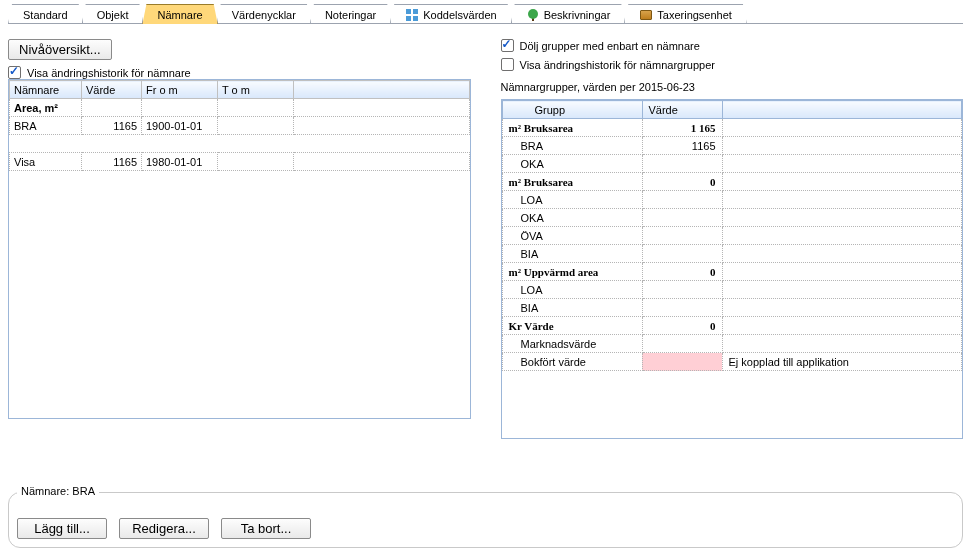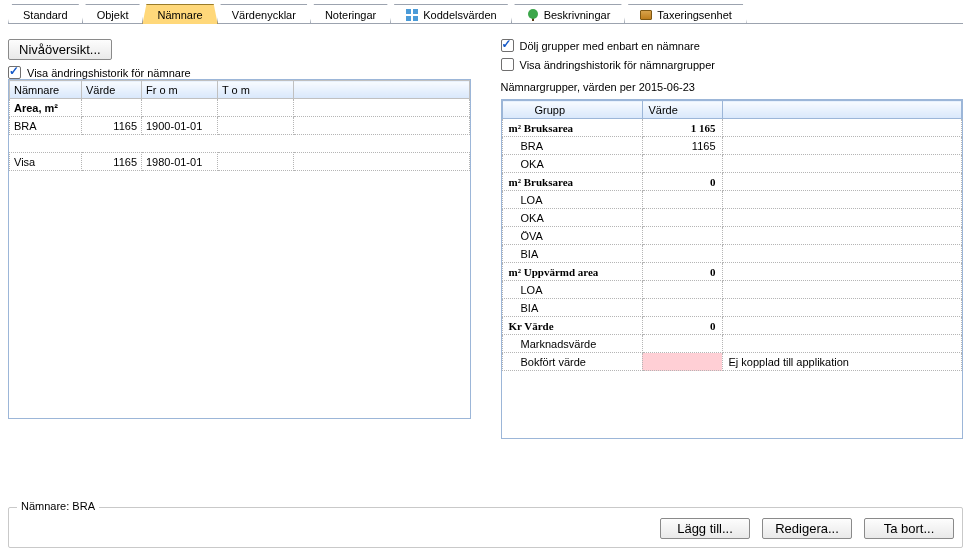--- a/index.html
+++ b/index.html
@@ -57,23 +57,23 @@
   table.grp { border-collapse:collapse; width:100%; }
   table.grp th { background:linear-gradient(#f8fbff,#d8e7fb); border:1px solid #9cb6d8; text-align:left; padding:2px 6px; height:18px; font-weight:normal;}
   table.grp td { border:1px dotted #b5b5b5; padding:2px 6px; height:18px; }
   table.grp .grp-row td { font-weight:bold;font-family:Liberation Serif, serif; }
   table.grp td.num { text-align:right; }
   table.grp td.indent { padding-left:18px; }
   table.grp th.col-grp{width:140px;padding-left:32px;} table.grp th.col-val{width:80px;} table.grp th.col-rest{}
   .pink { background:#ffcfd5; }
   
   
-  .footer { border:1px solid #c9c9c9; border-radius:2px; margin-top:8px; padding:6px 8px 8px 8px; position:relative; }
+  .footer { border:1px solid #c9c9c9; border-radius:12px; margin-top:8px; padding:6px 8px 8px 8px; position:relative; }
   .footer-label { position:absolute; top:-8px; left:8px; background:#fff; padding:0 4px; }
-  .footer-buttons { display:flex; gap:12px; justify-content:flex-end; margin-top:4px; }
+  .footer-buttons { display:flex; gap:12px; margin-top:19px; }
   
   .spacer{height:6px;}
 </style>
 </head>
 <body>
 
 <div class="app">
 
   <div class="tabs" id="tabs">
       <div class="tab slanted">

